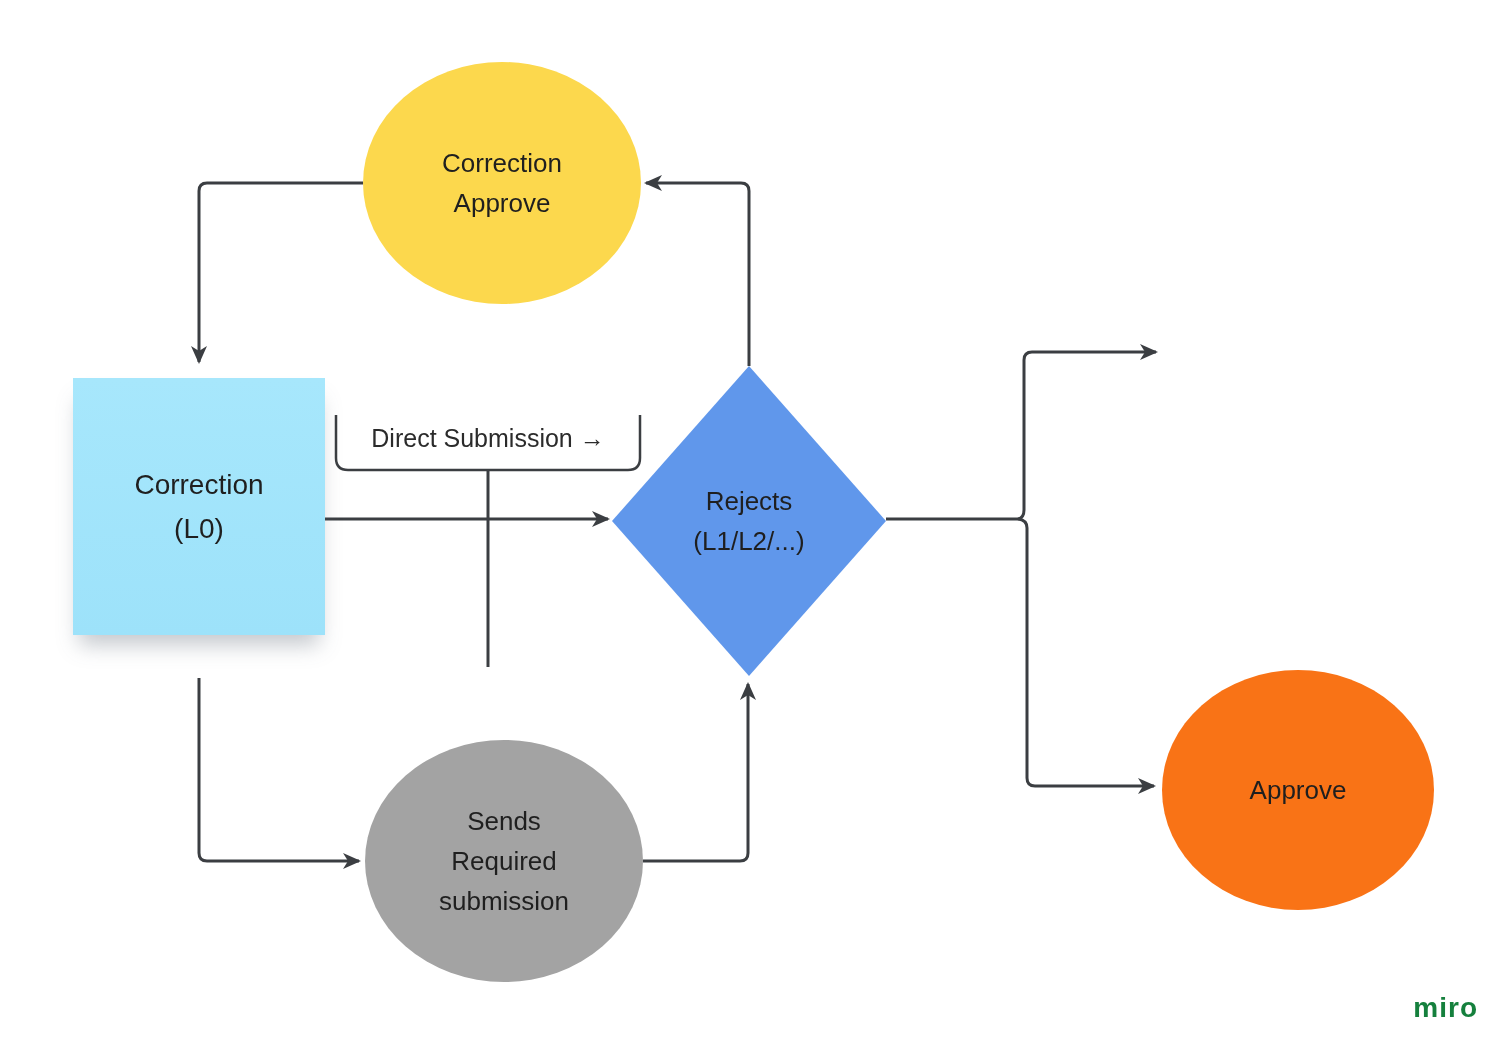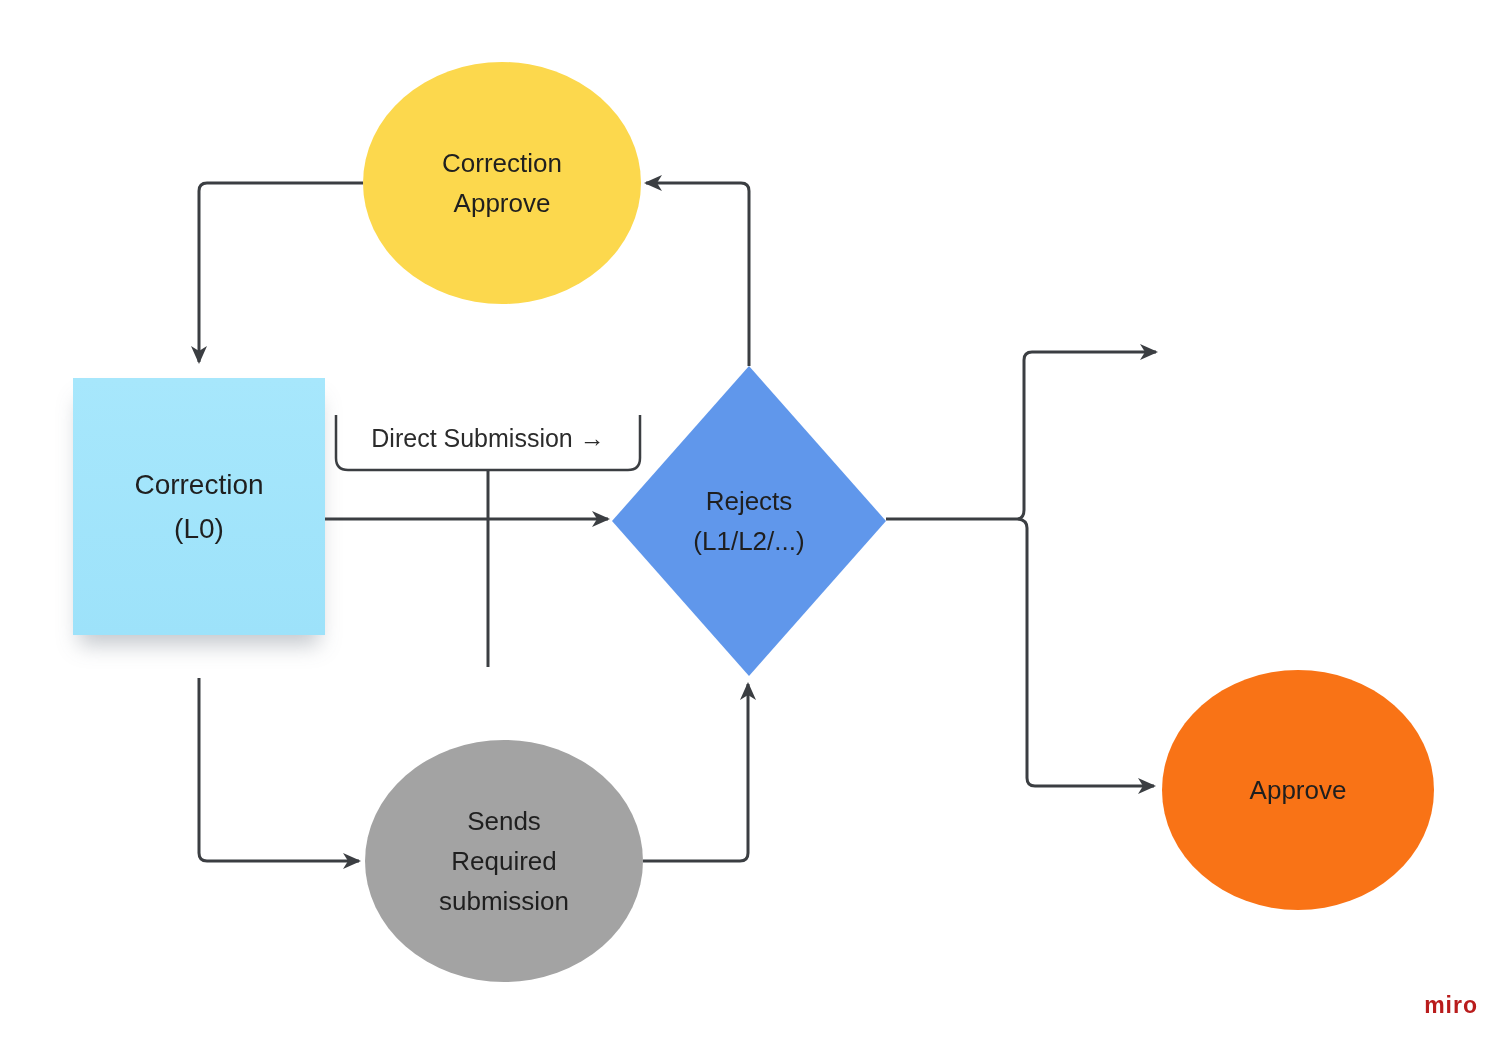--- a/index.html
+++ b/index.html
@@ -29,21 +29,21 @@
     background:#6097eb;
     clip-path:polygon(50% 0,100% 50%,50% 100%,0 50%);
   }
   .ds-label{
     position:absolute;left:336px;top:413px;width:304px;height:50px;
     display:flex;align-items:center;justify-content:center;
     font-size:25px;color:#2b2b2b;
   }
   .watermark{
     position:absolute;left:1408px;top:992px;width:70px;height:28px;
-    font-size:23px;font-weight:600;letter-spacing:1px;color:#b91c1c;
+    font-size:28px;font-weight:600;letter-spacing:1px;color:#15803d;
     text-align:right;
   }
   svg{display:block;}
 </style>
 </head>
 <body>
 
 <div class="board">
 
   <svg class="layer" width="1497" height="1043" viewBox="0 0 1497 1043">

